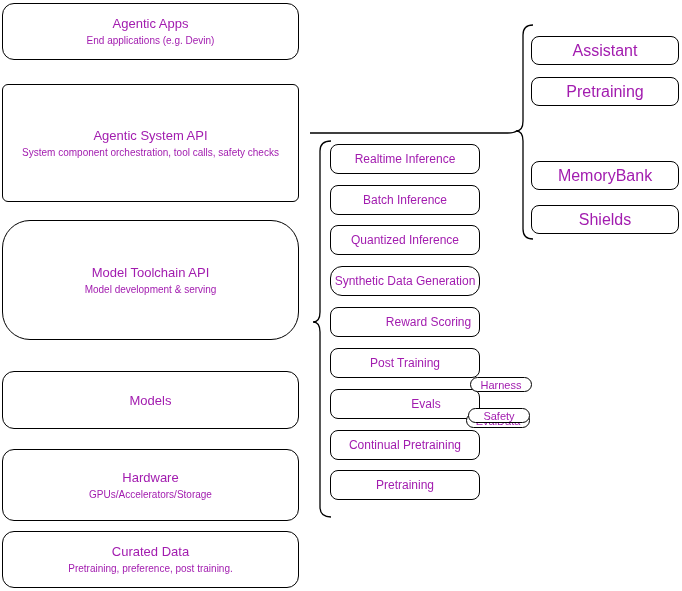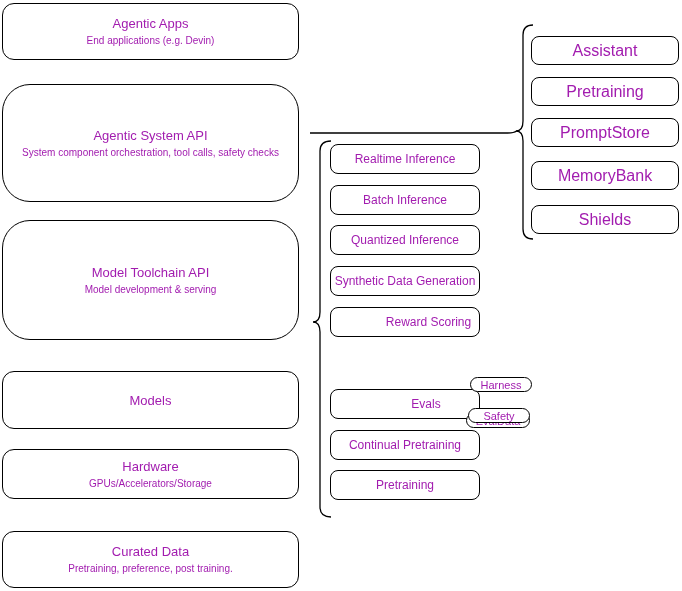--- a/index.html
+++ b/index.html
@@ -53,52 +53,52 @@
   <svg class="overlay" viewBox="0 0 682 591">
     <path d="M310 133 L508 133 Q514 133 516.5 131"></path>
     <path d="M533 25 Q523 25 523 35 L523 121 Q523 131 516 131 Q523 131 523 141 L523 229 Q523 239 533 239"></path>
     <path d="M331 141 Q320 141 320 151 L320 312 Q320 322 313 322 Q320 322 320 332 L320 507 Q320 517 331 517"></path>
   </svg>
 
   <div class="lbox" style="top:3px;height:57px;">
     <div class="ltitle">Agentic Apps</div>
     <div class="lsub">End applications (e.g. Devin)</div>
   </div>
-  <div class="lbox bigr" style="top:84px;height:118px;">
+  <div class="lbox bigr" style="top:84px;height:118px;border-radius:6px;">
     <div class="ltitle">Agentic System API</div>
     <div class="lsub">System component orchestration, tool calls, safety checks</div>
   </div>
   <div class="lbox bigr" style="top:220px;height:120px;">
     <div class="ltitle">Model Toolchain API</div>
     <div class="lsub">Model development &amp; serving</div>
   </div>
   <div class="lbox" style="top:371px;height:58px;">
     <div class="ltitle">Models</div>
   </div>
-  <div class="lbox" style="top:449px;height:50px;">
+  <div class="lbox" style="top:449px;height:72px;">
     <div class="ltitle">Hardware</div>
     <div class="lsub">GPUs/Accelerators/Storage</div>
   </div>
   <div class="lbox" style="top:531px;height:57px;">
     <div class="ltitle">Curated Data</div>
     <div class="lsub">Pretraining, preference, post training.</div>
   </div>
 
   <div class="mbox" style="top:144px;">Realtime Inference</div>
   <div class="mbox" style="top:185px;">Batch Inference</div>
   <div class="mbox" style="top:225px;">Quantized Inference</div>
-  <div class="mbox" style="top:266px;">Synthetic Data Generation</div>
+  <div class="mbox" style="top:266px;border-radius:12px;">Synthetic Data Generation</div>
   <div class="mbox" style="top:307px;padding-left:47px;">Reward Scoring</div>
+  <div class="mbox" style="top:348px;">Post Training</div>
   <div class="mbox" style="top:389px;padding-left:42px;">Evals</div>
   <div class="mbox" style="top:430px;">Continual Pretraining</div>
   <div class="mbox" style="top:470px;text-align:right;">Pretraining</div>
 
   <div class="pill" style="left:470px;top:377px;width:62px;">Harness</div>
   <div class="pill" style="left:466px;top:393px;width:64px;margin-top:20px;">EvalData</div>
   <div class="pill" style="left:468px;top:408px;width:62px;">Safety</div>
 
   <div class="rbox" style="top:36px;">Assistant</div>
   <div class="rbox" style="top:77px;">Pretraining</div>
-  <div class="rbox" style="top:118px;">PromptStore</div>
   <div class="rbox" style="top:161px;text-align:right;">MemoryBank</div>
   <div class="rbox" style="top:205px;">Shields</div>
 
 </div>
 
 </body></html>

